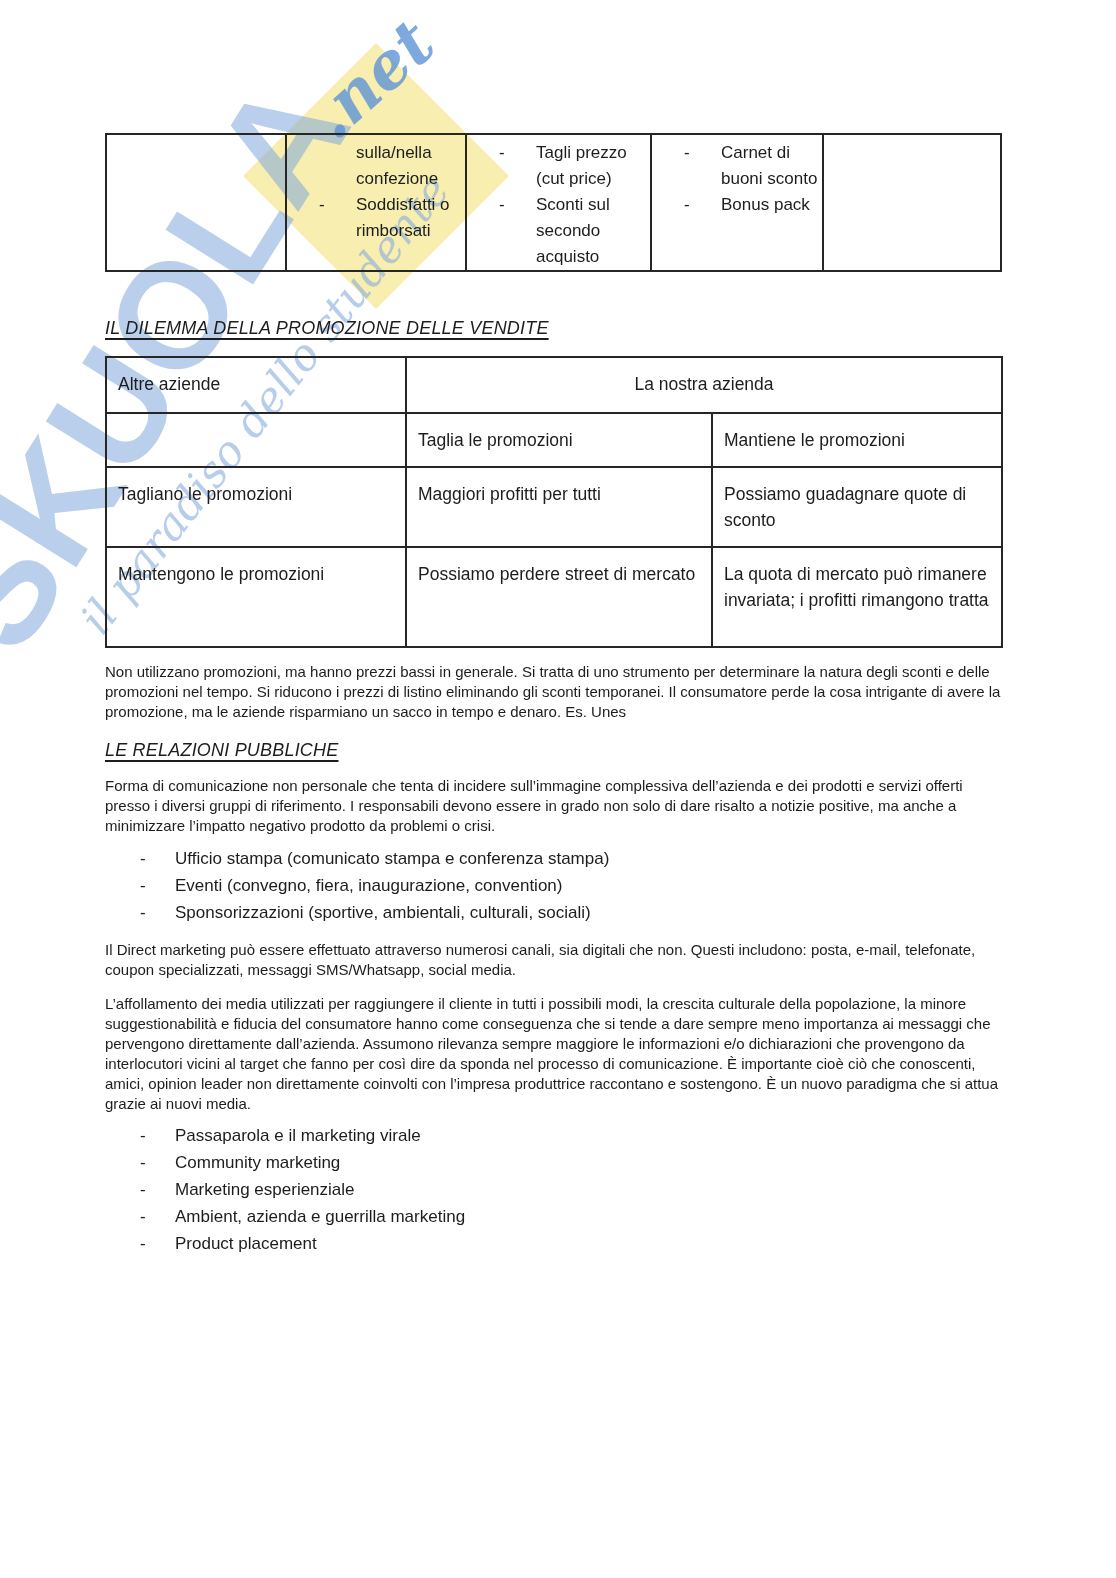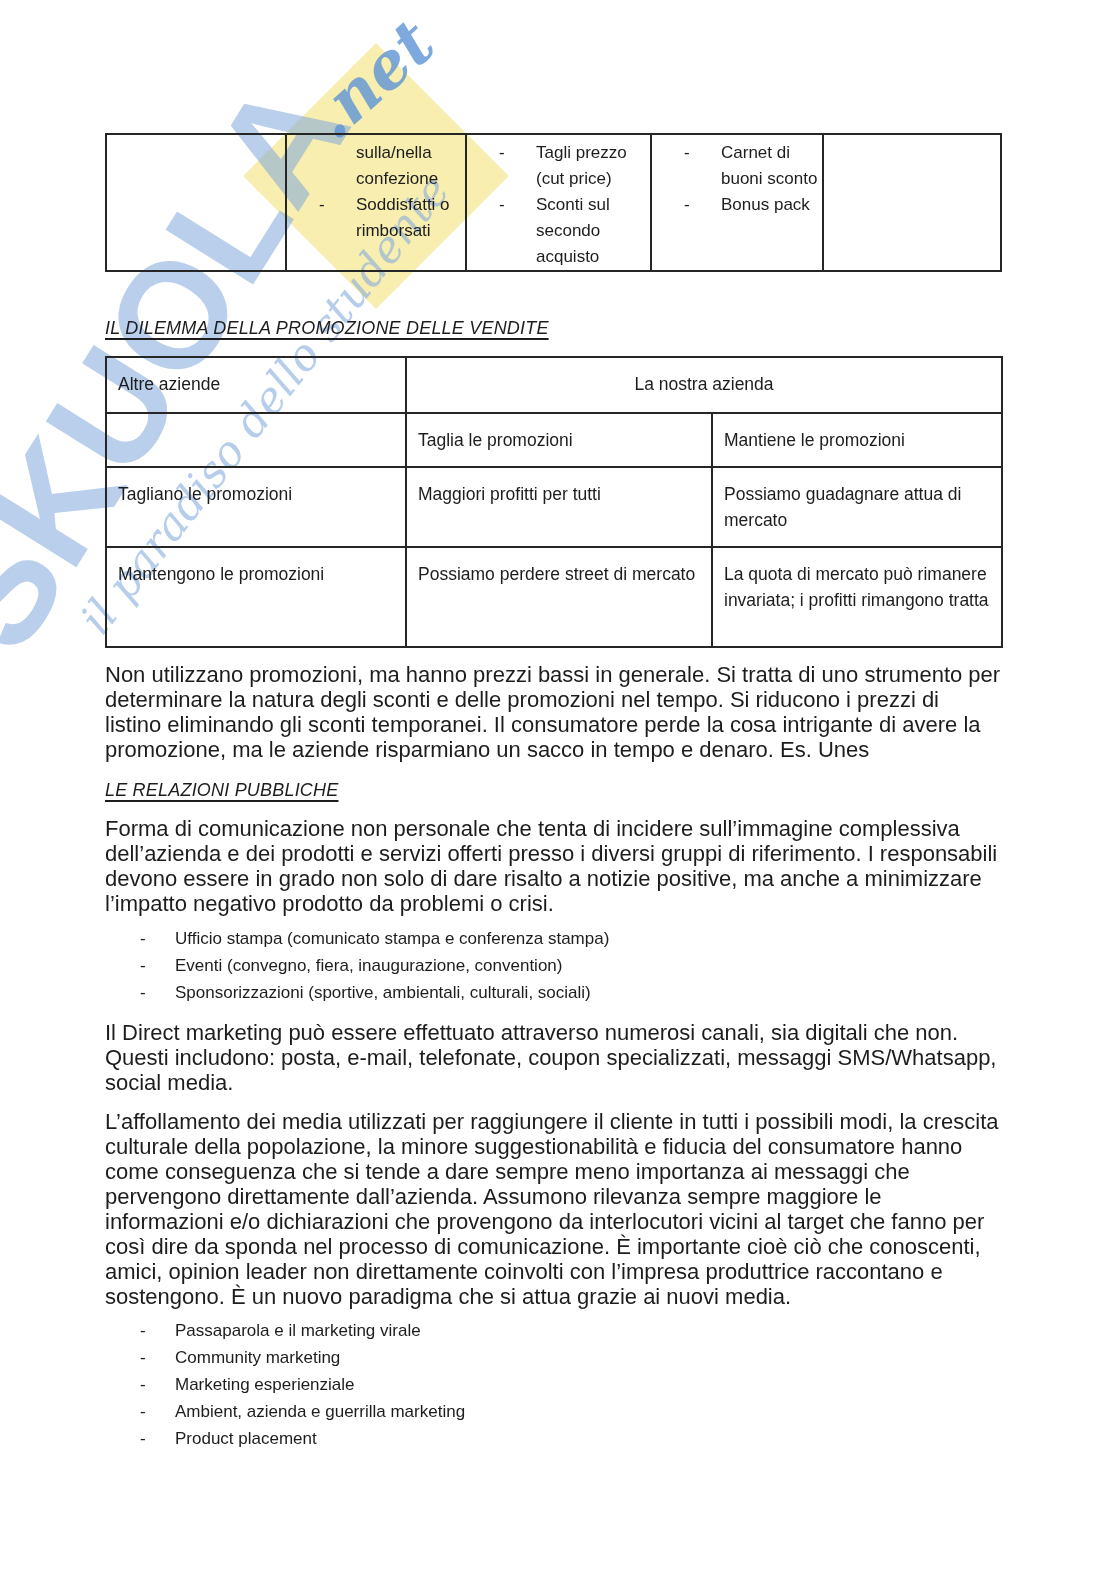--- a/index.html
+++ b/index.html
@@ -71,21 +71,21 @@
     text-decoration:underline;text-decoration-thickness:1.5px;text-underline-offset:4px;
     letter-spacing:0.2px;
     font-style:italic;
   }
   .mt44{margin-top:44px;}
   .mt40{margin-top:40px;}
   .mt17{margin-top:17px;}
   .mt16{margin-top:16px;}
   .mt15{margin-top:15px;}
 
-  .para{margin:14px 0 0 0;font-size:22px;line-height:25px;}
+  .para{margin:14px 0 0 0;font-size:15px;line-height:20px;}
 
   .list{margin-top:9px;font-size:17px;line-height:27px;}
   .list2{margin-top:8px;}
   .li{display:flex;padding-left:35px;}
   .li .bd{width:35px;flex:none;}
   .li .bt{flex:1;}
 </style>
 </head>
 <body>
 
@@ -160,21 +160,21 @@
         <td colspan="2" class="center">La nostra azienda</td>
       </tr>
       <tr class="r2">
         <td></td>
         <td>Taglia le promozioni</td>
         <td>Mantiene le promozioni</td>
       </tr>
       <tr class="r3">
         <td>Tagliano le promozioni</td>
         <td>Maggiori profitti per tutti</td>
-        <td>Possiamo guadagnare attua di mercato</td>
+        <td>Possiamo guadagnare quote di sconto</td>
       </tr>
       <tr class="r4">
         <td>Mantengono le promozioni</td>
         <td>Possiamo perdere street di mercato</td>
         <td>La quota di mercato può rimanere invariata; i profitti rimangono tratta</td>
       </tr>
     </tbody>
       </table>
 
     <p class="para">Non utilizzano promozioni, ma hanno prezzi bassi in generale. Si tratta di uno strumento per determinare la natura degli sconti e delle promozioni nel tempo. Si riducono i prezzi di listino eliminando gli sconti temporanei. Il consumatore perde la cosa intrigante di avere la promozione, ma le aziende risparmiano un sacco in tempo e denaro. Es. Unes</p>

